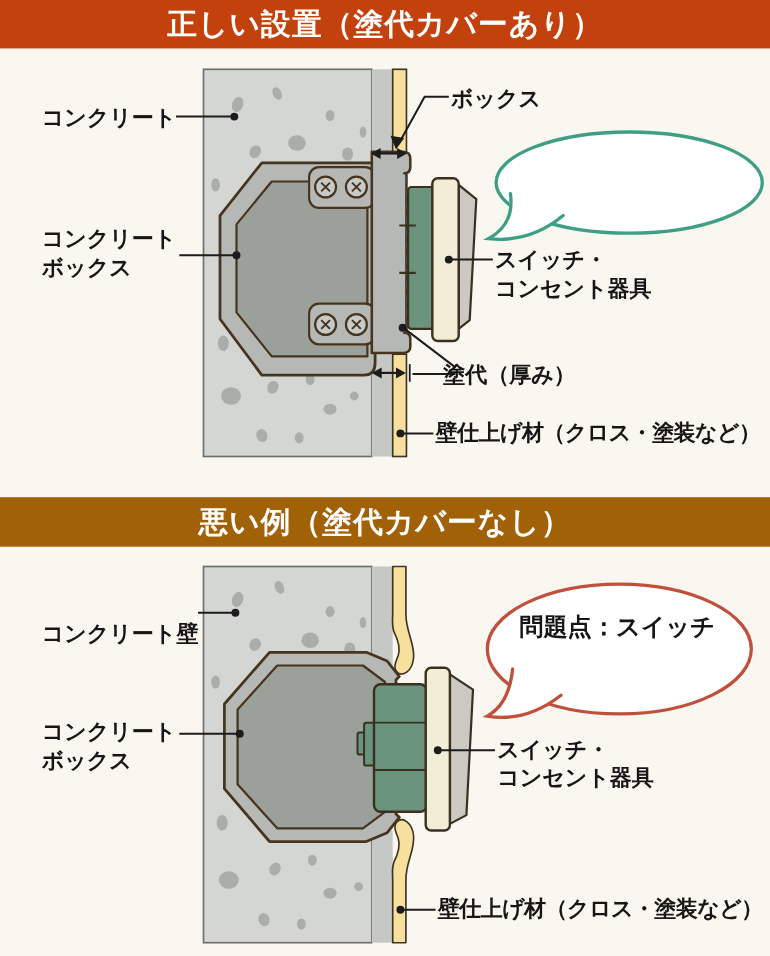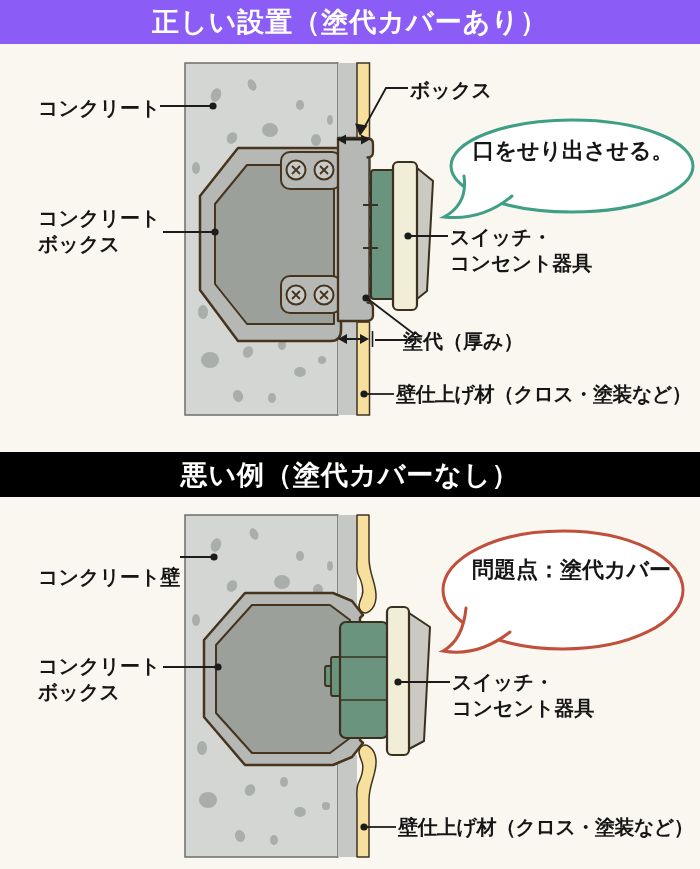--- a/index.html
+++ b/index.html
@@ -8,22 +8,22 @@
     position:relative;
     background:#faf7f1;
     font-family:"Liberation Sans","DejaVu Sans",sans-serif;
     overflow:hidden;
   }
   .banner {
     position:absolute; left:0; width:700px; height:45px;
     display:flex; align-items:center; justify-content:center;
     color:#ffffff; font-size:27px; font-weight:700; letter-spacing:1px;
   }
-  #banner-correct { top:0; height:44px; background:#8b5cf6; }
-  #banner-bad     { top:452px; background:#000000; }
+  #banner-correct { top:0; height:44px; background:#c2410c; }
+  #banner-bad     { top:452px; background:#a16207; }
   svg.art { position:absolute; left:0; top:0; }
   .lbl {
     position:absolute; color:#161616; font-size:20px; font-weight:700;
     line-height:26px; white-space:nowrap;
   }
   .lbl.tight { letter-spacing:-0.5px;text-align:right; }
   .bubble-text {
     position:absolute; color:#161616; font-weight:700; font-size:22px;
   }
   #bubble1-text { left:452px; top:137px; width:242px; text-align:center; line-height:28px; }
@@ -217,29 +217,28 @@
 </div>
 <div class="lbl" style="left:410px; top:77px;">ボックス</div>
 <div class="lbl" style="left:450px; top:224px;">
   <div>スイッチ・</div>
   <div>コンセント器具</div>
 </div>
 <div class="lbl" style="left:403px; top:328px;">塗代（厚み）</div>
 <div class="lbl tight" style="left:396px; top:381px;">壁仕上げ材（クロス・塗装など）</div>
 
 <div class="bubble-text" id="bubble1-text">
-  <div>口をせり出させる。</div>
 </div>
 
 <div class="lbl" style="left:38px; top:564px;">コンクリート壁</div>
 <div class="lbl" style="left:38px; top:653px;">
   <div>コンクリート</div>
   <div>ボックス</div>
 </div>
 <div class="lbl" style="left:452px; top:669px;">
   <div>スイッチ・</div>
   <div>コンセント器具</div>
 </div>
 <div class="lbl tight" style="left:398px; top:814px;">壁仕上げ材（クロス・塗装など）</div>
 
 <div class="bubble-text" id="bubble2-text">
-  <div>問題点：塗代カバー</div>
+  <div>問題点：スイッチ</div>
 </div>
 
 </body></html>

